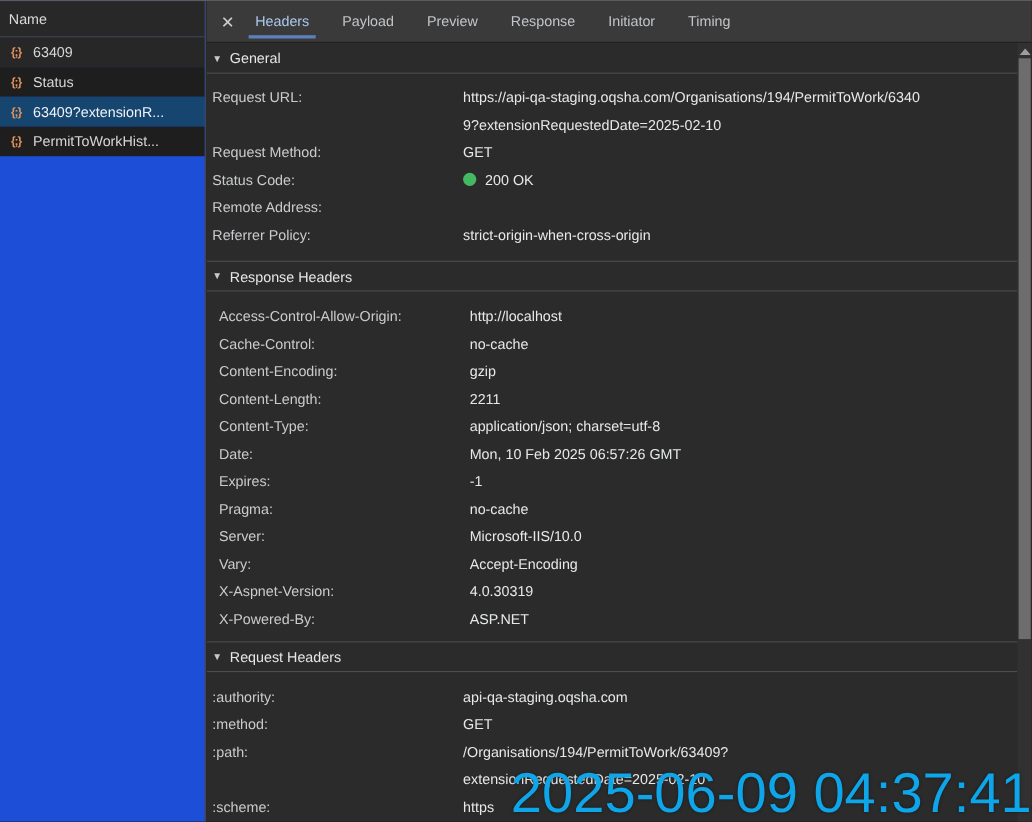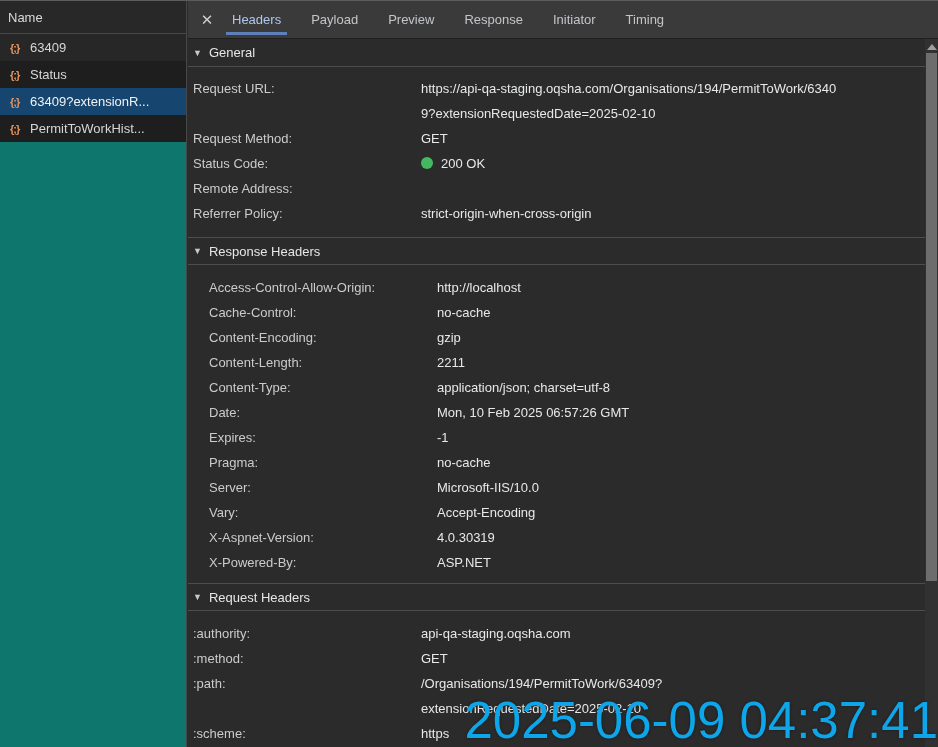--- a/index.html
+++ b/index.html
@@ -5,21 +5,21 @@
   * { margin:0; padding:0; box-sizing:border-box; }
   body { background:#111; font-family:"Liberation Sans", sans-serif; }
   #app{
     position:relative; width:938px; height:747px; overflow:hidden;
     background:#2b2b2b; border-top:1px solid #5c5c5c;
     font-size:13px; color:#e6e8ea;
   }
   
   .sidebar{
     position:absolute; left:0; top:0; width:187px; height:100%;
-    background:#0f766e; border-right:1px solid #484848;
+    background:#1d4ed8; border-right:1px solid #484848;
   }
   .sidebar-header{
     height:33px; background:#282828; border-bottom:1px solid #474747;
     display:flex; align-items:center; padding-left:8px; color:#dadada;
   }
   .req-row{
     height:27px; display:flex; align-items:center; padding-left:10px;
     color:#d6d6d6; white-space:nowrap; overflow:hidden; cursor:default;
   }
   .req-row.odd { background:#272727; }
@@ -53,21 +53,21 @@
   .content{
     position:absolute; left:188px; top:38px; width:737px;
   }
   .section-header{
     height:28px; display:flex; align-items:center; padding-left:5px;
     color:#e6e6e6; border-bottom:1px solid #4d4d4d; cursor:pointer;
   }
   .section-header.bt{ border-top:1px solid #4d4d4d; }
   .tri{ font-size:9px; color:#c9c9c9; margin-right:7px; }
   .kv-list.s1{ padding:9px 0 11px; }
-  .kv-list.s2{ padding:10px 16px 8px; }
+  .kv-list.s2{ padding:10px 6px 8px; }
   .kv-list.s3{ padding:10px 0 0; }
   .kv{ display:flex; line-height:25px; }
   .kv-name{ flex:none; width:233px; padding-left:5px; color:#c9cbcd; }
   .kv-value{ flex:1; color:#e6e8ea; white-space:pre-wrap; word-break:break-all; padding-right:14px; }
   .status-dot{
     display:inline-block; width:12px; height:12px; border-radius:50%;
     background:#45b961; margin-right:8px; vertical-align:-1px;
   }
   
   .scrollbar{

